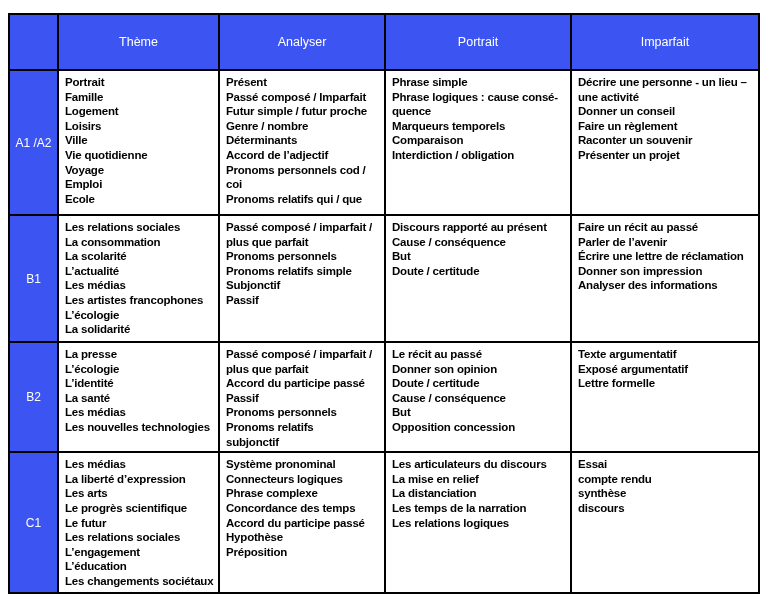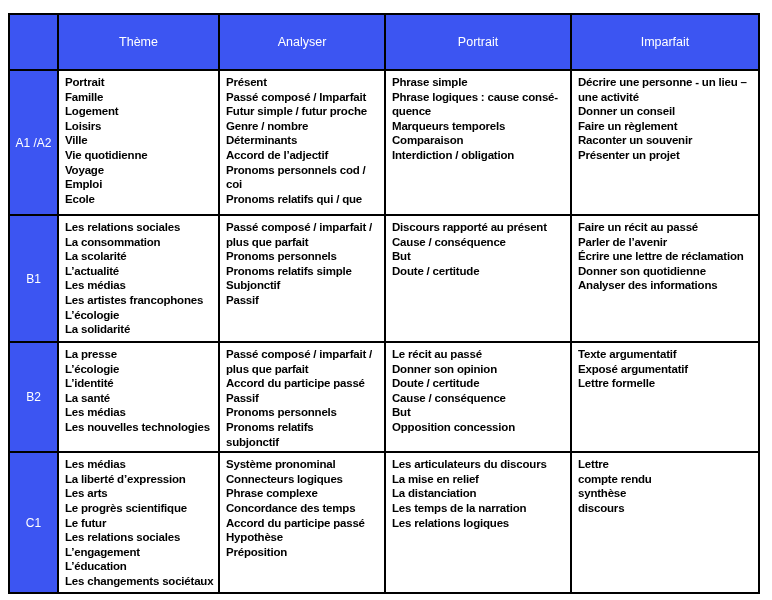--- a/index.html
+++ b/index.html
@@ -123,21 +123,21 @@
 Pronoms relatifs simple
 Subjonctif
 Passif</td>
         <td class="content">Discours rapporté au présent
 Cause / conséquence
 But
 Doute / certitude</td>
         <td class="content">Faire un récit au passé
 Parler de l’avenir
 Écrire une lettre de réclamation
-Donner son quotidienne
+Donner son impression
 Analyser des informations</td>
       </tr>
       <tr class="r-b2">
         <td class="level">B2</td>
         <td class="content">La presse
 L’écologie
 L’identité
 La santé
 Les médias
 Les nouvelles technologies</td>
@@ -174,20 +174,20 @@
 Phrase complexe
 Concordance des temps
 Accord du participe passé
 Hypothèse
 Préposition</td>
         <td class="content">Les articulateurs du discours
 La mise en relief
 La distanciation
 Les temps de la narration
 Les relations logiques</td>
-        <td class="content">Lettre
+        <td class="content">Essai
 compte rendu
 synthèse
 discours</td>
       </tr>
     </tbody>
   </table>
 </div>
 
 </body></html>

